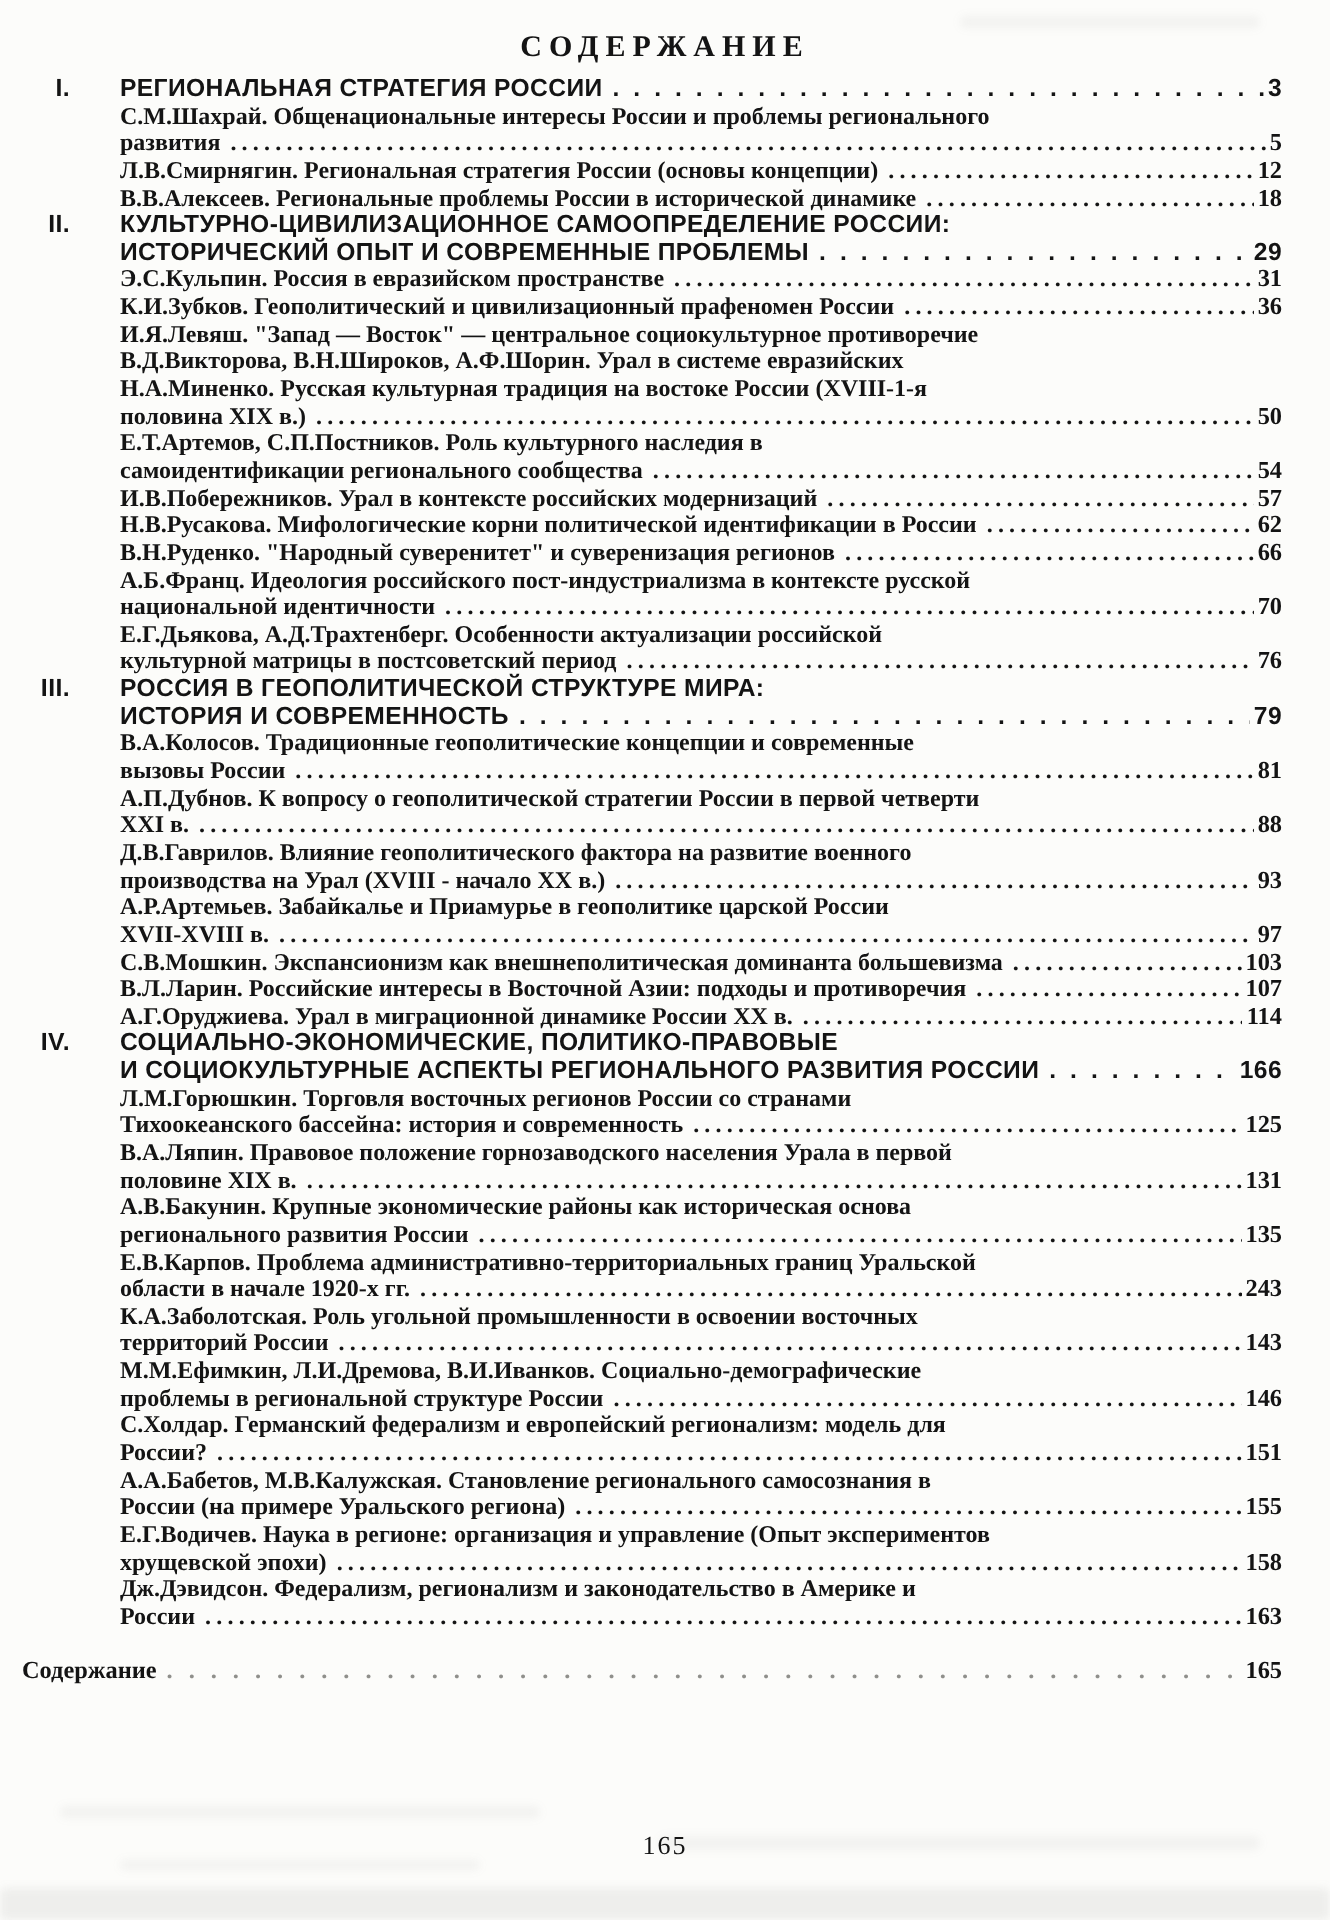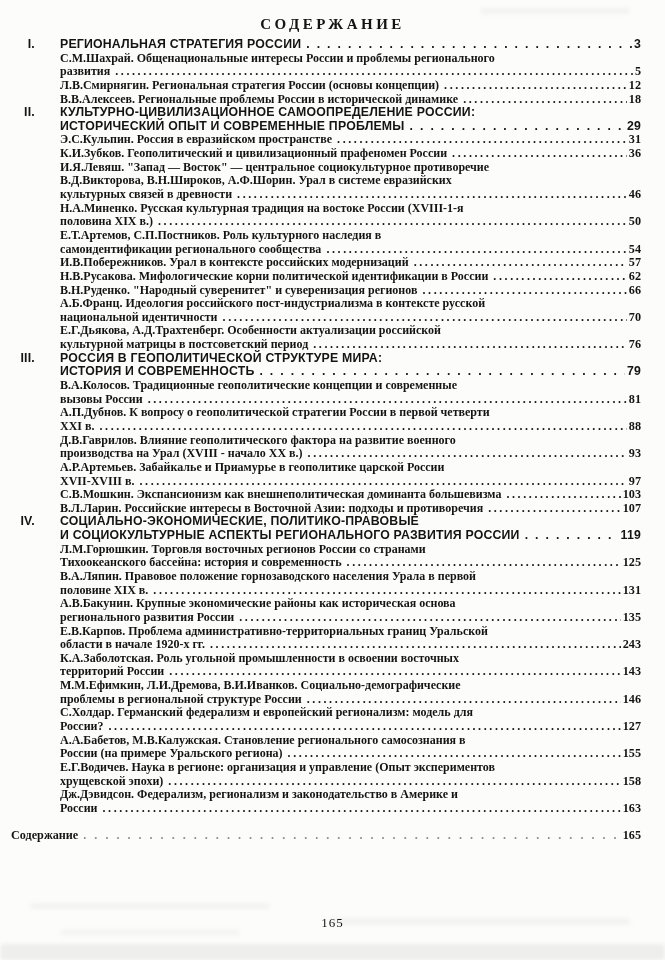--- a/index.html
+++ b/index.html
@@ -144,25 +144,20 @@
         <span class="dots"></span>
         <span class="pagenum">36</span>
       </div>
       <div class="line entry">
         <span class="text">И.Я.Левяш. "Запад — Восток" — центральное социокультурное противоречие</span>
       </div>
       <div class="line entry">
         <span class="text">В.Д.Викторова, В.Н.Широков, А.Ф.Шорин. Урал в системе евразийских</span>
       </div>
       <div class="line entry">
-        <span class="text">культурных связей в древности</span>
-        <span class="dots"></span>
-        <span class="pagenum">46</span>
-      </div>
-      <div class="line entry">
         <span class="text">Н.А.Миненко. Русская культурная традиция на востоке России (XVIII-1-я</span>
       </div>
       <div class="line entry">
         <span class="text">половина XIX в.)</span>
         <span class="dots"></span>
         <span class="pagenum">50</span>
       </div>
       <div class="line entry">
         <span class="text">Е.Т.Артемов, С.П.Постников. Роль культурного наследия в</span>
       </div>
@@ -246,28 +241,33 @@
       <div class="line entry">
         <span class="text">С.В.Мошкин. Экспансионизм как внешнеполитическая доминанта большевизма</span>
         <span class="dots"></span>
         <span class="pagenum">103</span>
       </div>
       <div class="line entry">
         <span class="text">В.Л.Ларин. Российские интересы в Восточной Азии: подходы и противоречия</span>
         <span class="dots"></span>
         <span class="pagenum">107</span>
       </div>
+      <div class="line entry">
+        <span class="text">А.Г.Оруджиева. Урал в миграционной динамике России XX в.</span>
+        <span class="dots"></span>
+        <span class="pagenum">114</span>
+      </div>
       <div class="line section">
         <span class="num">IV.</span>
         <span class="text">СОЦИАЛЬНО-ЭКОНОМИЧЕСКИЕ, ПОЛИТИКО-ПРАВОВЫЕ</span>
       </div>
       <div class="line section">
         <span class="text">И СОЦИОКУЛЬТУРНЫЕ АСПЕКТЫ РЕГИОНАЛЬНОГО РАЗВИТИЯ РОССИИ</span>
         <span class="dots"></span>
-        <span class="pagenum">119</span>
+        <span class="pagenum">166</span>
       </div>
       <div class="line entry">
         <span class="text">Л.М.Горюшкин. Торговля восточных регионов России со странами</span>
       </div>
       <div class="line entry">
         <span class="text">Тихоокеанского бассейна: история и современность</span>
         <span class="dots"></span>
         <span class="pagenum">125</span>
       </div>
       <div class="line entry">
@@ -309,21 +309,21 @@
         <span class="text">проблемы в региональной структуре России</span>
         <span class="dots"></span>
         <span class="pagenum">146</span>
       </div>
       <div class="line entry">
         <span class="text">С.Холдар. Германский федерализм и европейский регионализм: модель для</span>
       </div>
       <div class="line entry">
         <span class="text">России?</span>
         <span class="dots"></span>
-        <span class="pagenum">127</span>
+        <span class="pagenum">151</span>
       </div>
       <div class="line entry">
         <span class="text">А.А.Бабетов, М.В.Калужская. Становление регионального самосознания в</span>
       </div>
       <div class="line entry">
         <span class="text">России (на примере Уральского региона)</span>
         <span class="dots"></span>
         <span class="pagenum">155</span>
       </div>
       <div class="line entry">

